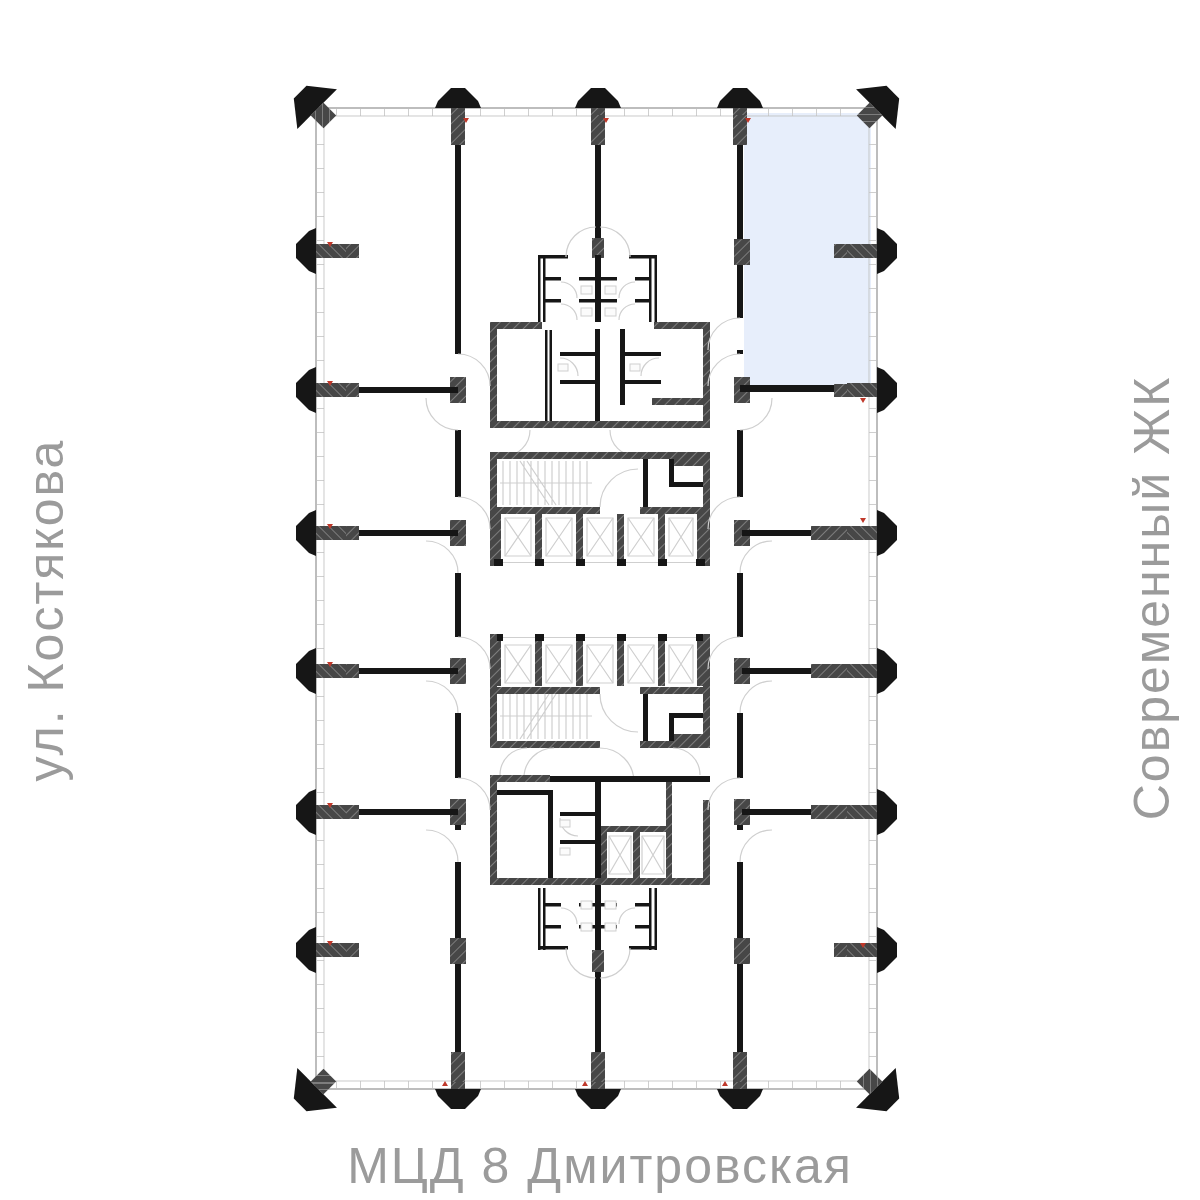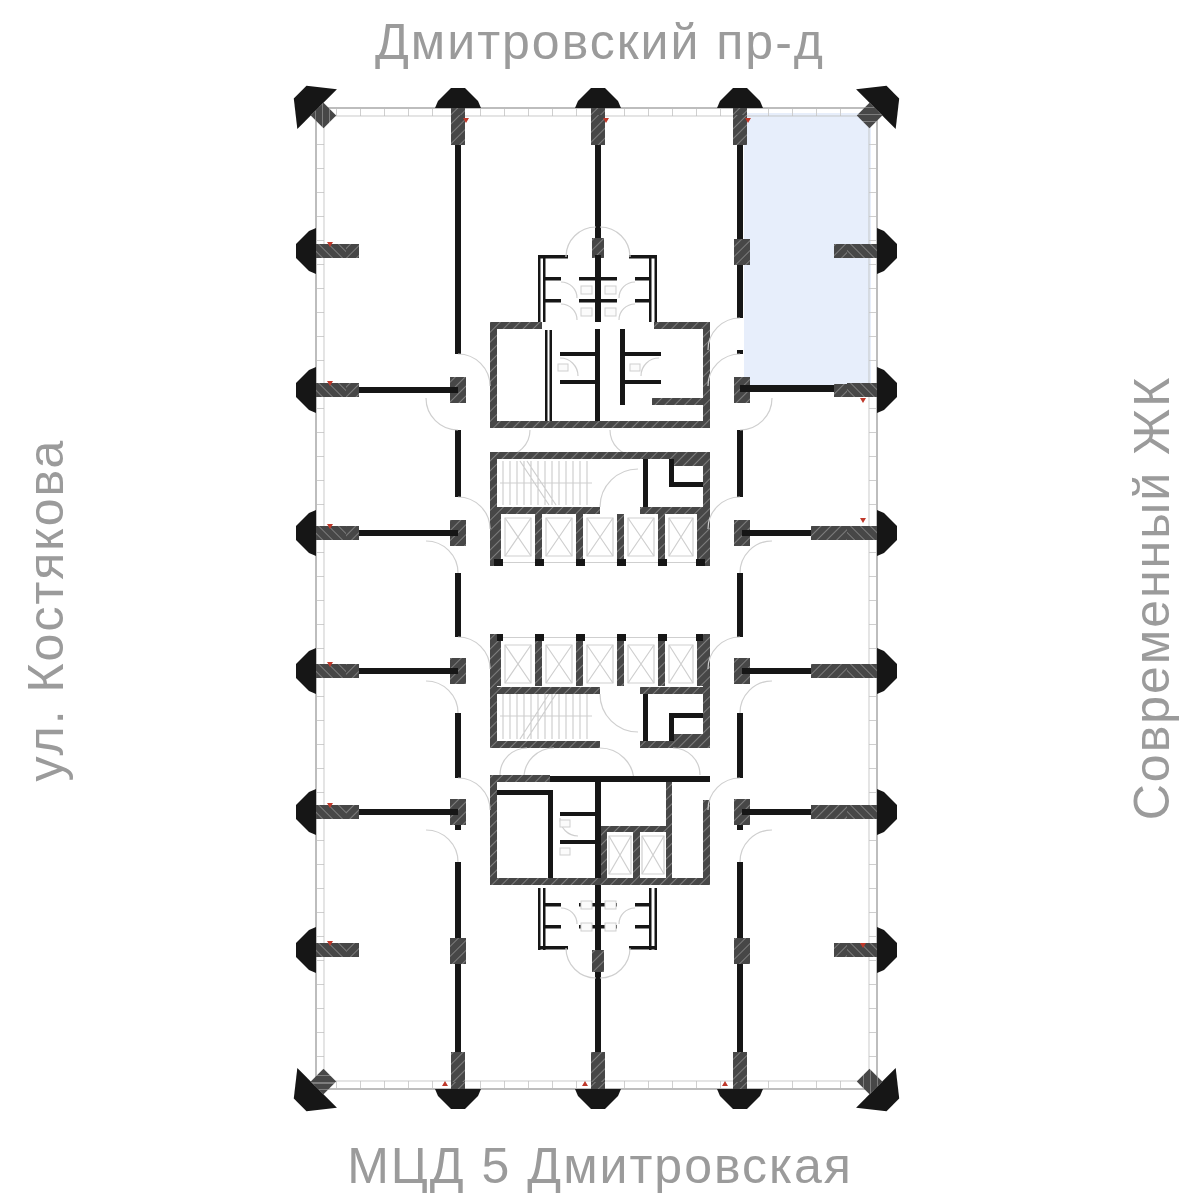--- a/index.html
+++ b/index.html
@@ -16,22 +16,21 @@
   .thin1{stroke:var(--facade-line,#bdbdbd);stroke-width:1;fill:none;opacity:.8;}
   .fix{stroke:var(--detail-line,#cfcfcf);fill:#fbfbfb;stroke-width:1;}
   .red{fill:var(--marker-red,#c0392b);}
   [data-name="highlighted-unit"]{fill:var(--highlight-fill,#e7eefb);}
 </style>
 </head>
 <body>
 
 <div class="stage" data-name="floor-plan-page">
 
-  <div class="street" style="left:600px;top:42px" data-name="street-label-top">Дмитровский пр-д</div>
-  <div class="street" style="left:600px;top:1166px" data-name="street-label-bottom">МЦД 5 Дмитровская</div>
+  <div class="street" style="left:600px;top:1166px" data-name="street-label-bottom">МЦД 8 Дмитровская</div>
   <div class="street vert" style="left:46px;top:610px" data-name="street-label-left">ул. Костякова</div>
   <div class="street vert" style="left:1152px;top:598px" data-name="street-label-right">Современный ЖК</div>
 
   <svg width="1200" height="1200" viewBox="0 0 1200 1200" data-name="floor-plan">
     <defs>
       <pattern id="hatch" width="7" height="7" patternUnits="userSpaceOnUse" patternTransform="rotate(45)">
         <rect width="7" height="7" style="fill:var(--structure-dark,#474747)"></rect>
         <line x1="0" y1="0" x2="0" y2="7" style="stroke:var(--structure-hatch-light,#7d7d7d)" stroke-width="2"></line>
       </pattern>
       <pattern id="mullH" width="24" height="9" patternUnits="userSpaceOnUse">

